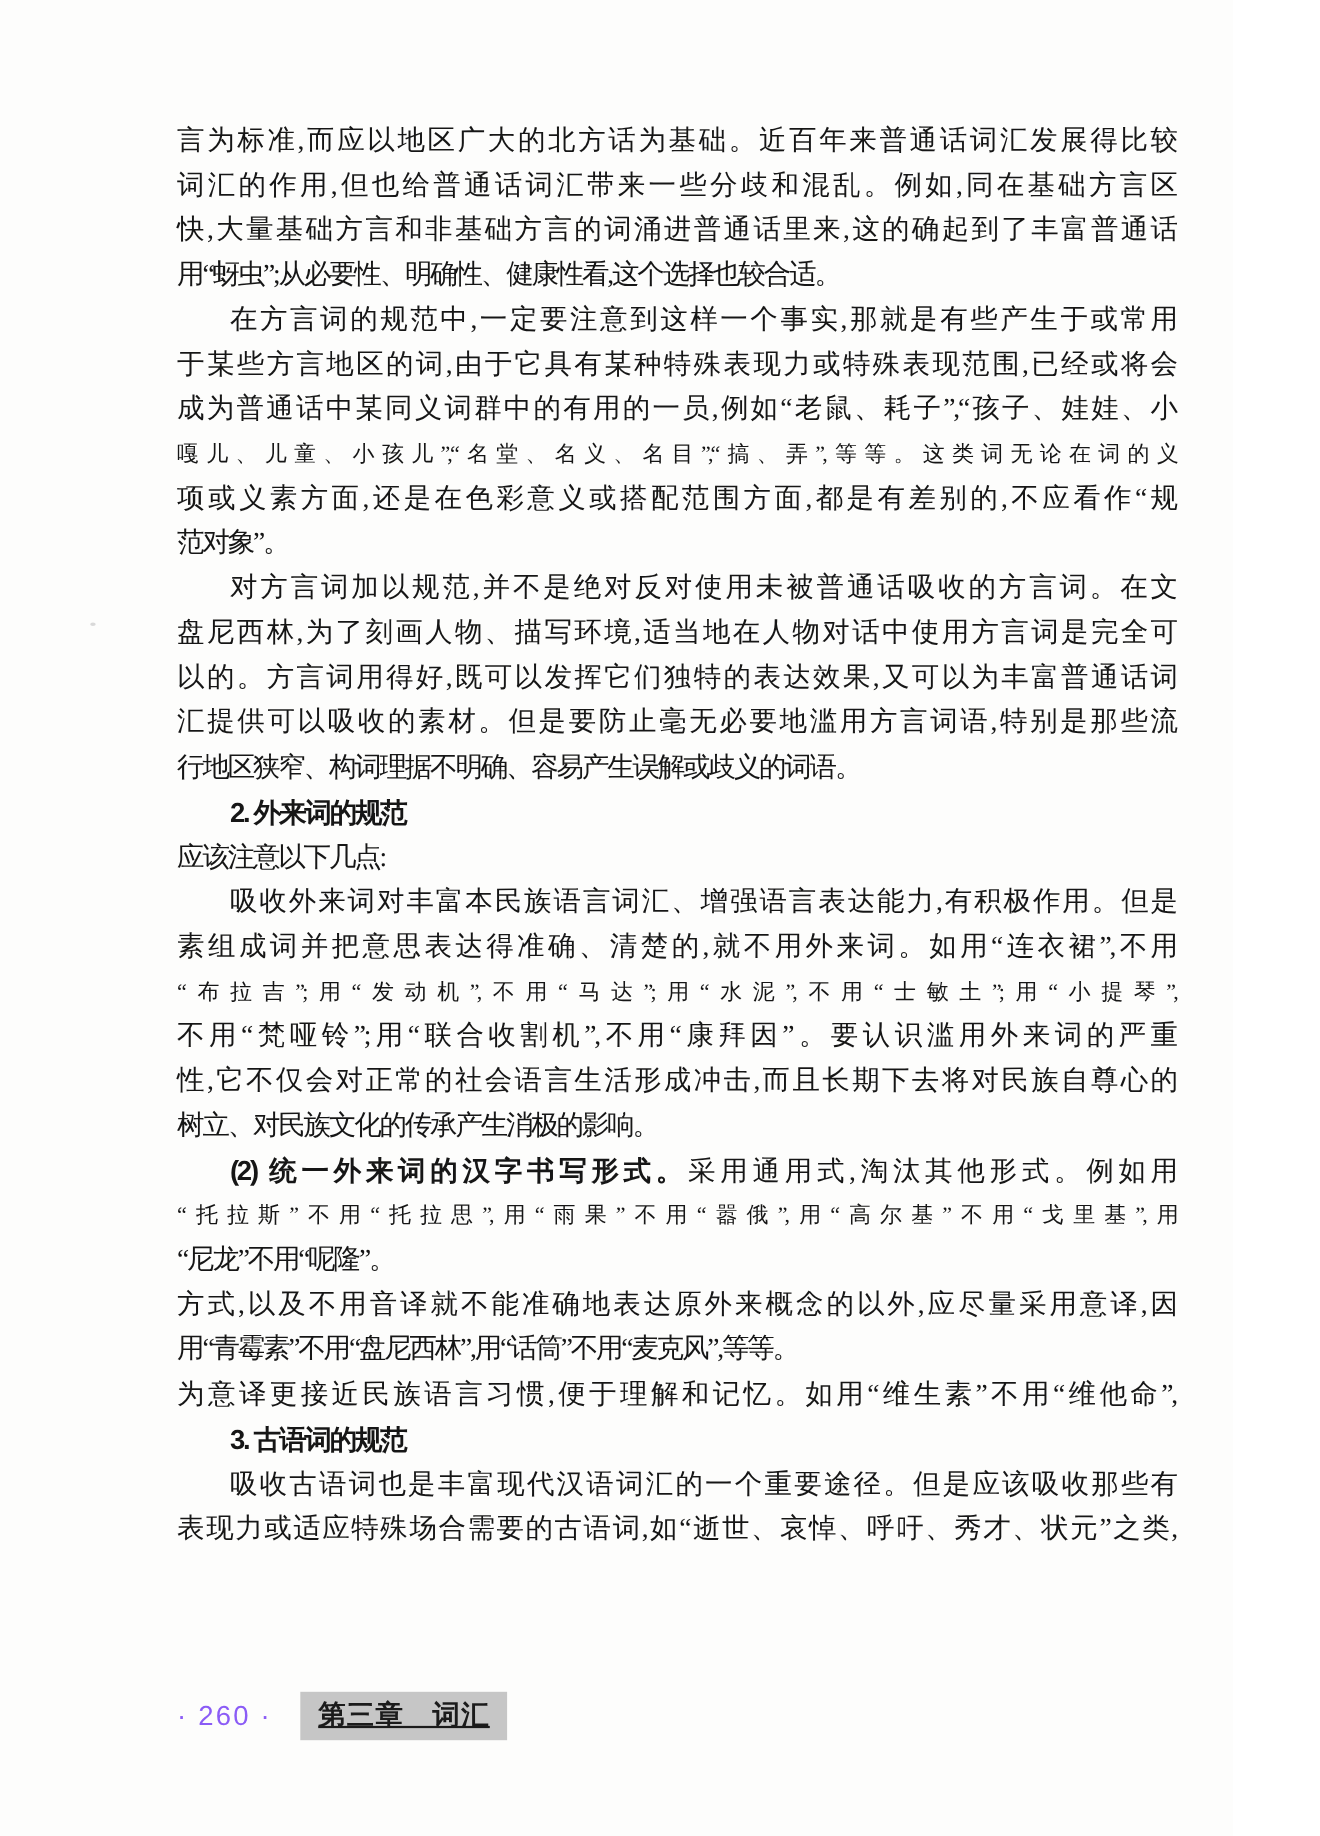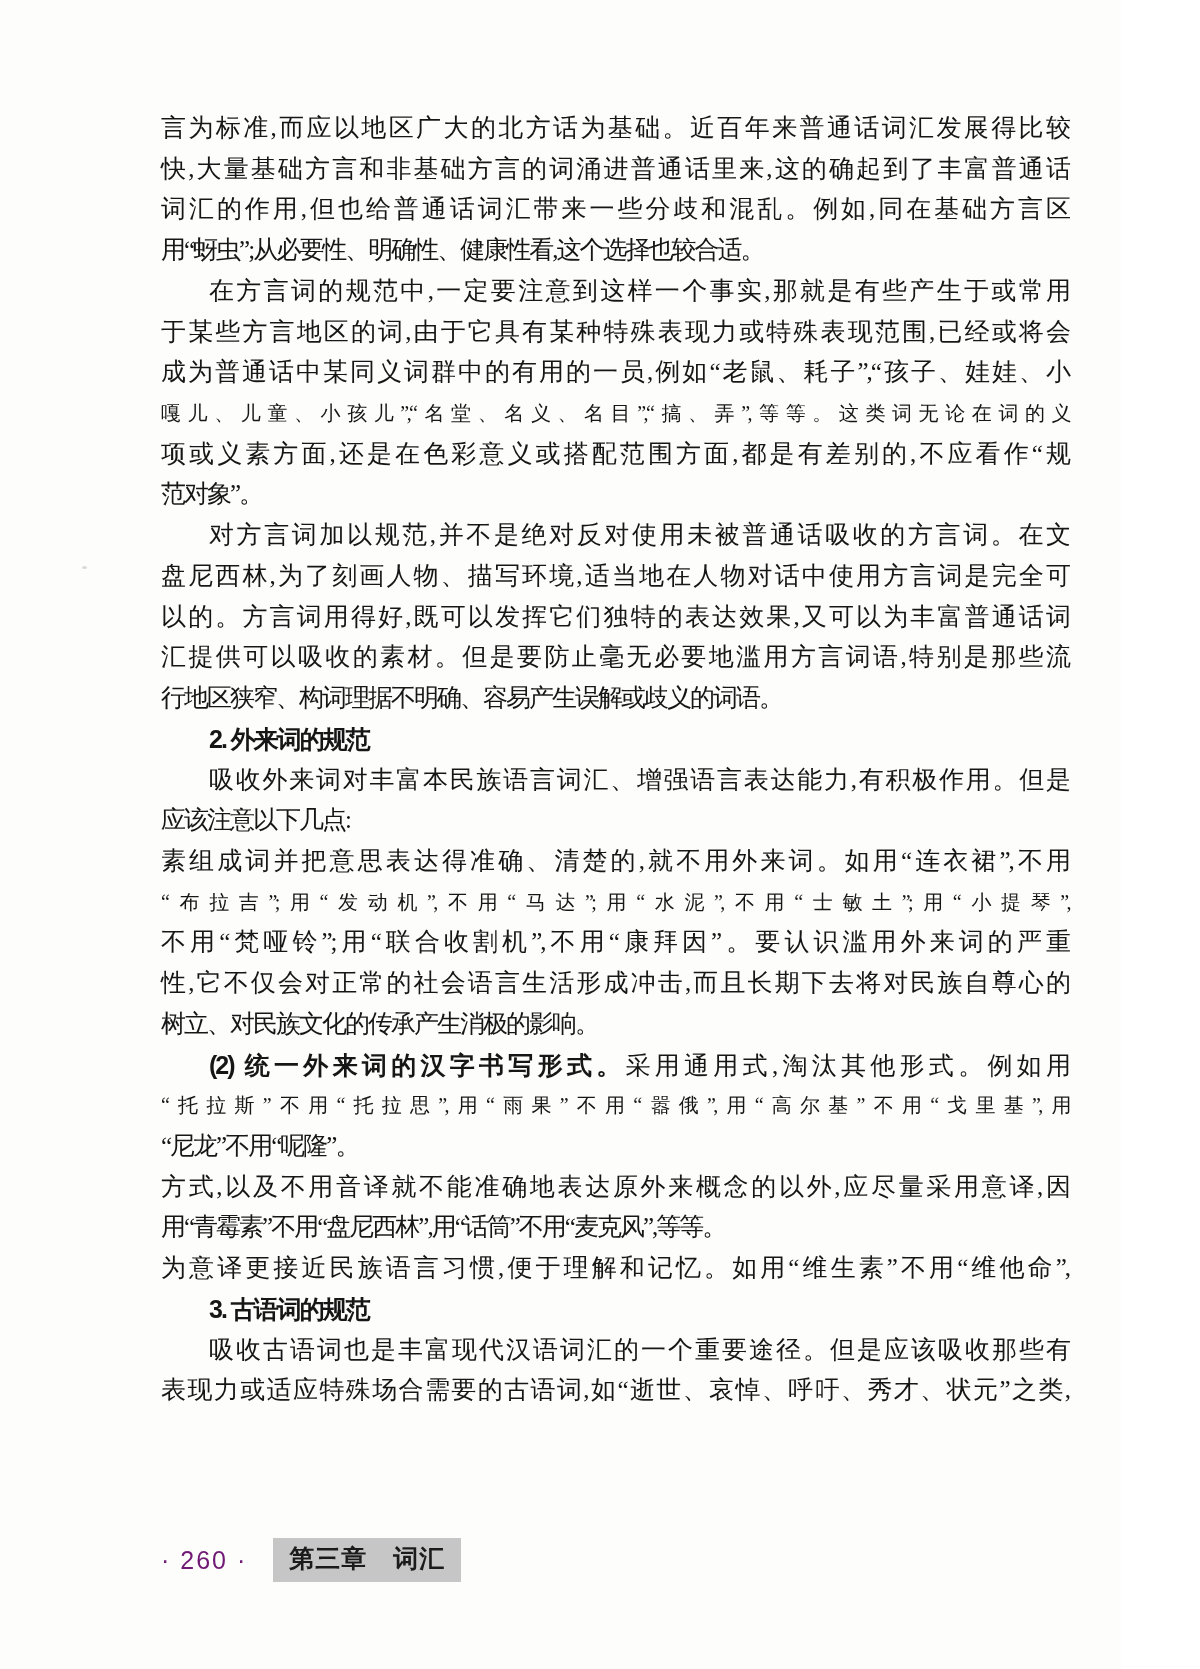--- a/index.html
+++ b/index.html
@@ -46,67 +46,68 @@
     left: 161px;
     top: 1538px;
     display: flex;
     align-items: center;
     gap: 26px;
   }
   .page-num {
     font-family: "Liberation Sans", sans-serif;
     font-size: 25px;
     letter-spacing: 2px;
-    color: #701a75;
+    color: #8b5cf6;
   }
   .chapter-strip {
     background: #c6c6c6;
     color: #1b1b1b;
     font-family: "Liberation Serif", serif;
     font-weight: 700;
     font-size: 25px;
     letter-spacing: 1px;
     padding: 4px 16px 7px 16px;
+    text-decoration: underline;
   }
   .scan-artifact {
     position: absolute;
     left: 82px;
     top: 566px;
     width: 5px;
     height: 3px;
     border-radius: 50%;
     background: #d9d9d9;
   }
 </style>
 </head>
 <body>
 
 <div class="page">
   <div class="scan-artifact"></div>
 
   <div class="text-block">
 
   <div class="line stretch"><span class="seg">言为标准,而应以地区广大的北方话为基础。近百年来普通话词汇发展得比较</span></div>
+      <div class="line stretch"><span class="seg">词汇的作用,但也给普通话词汇带来一些分歧和混乱。例如,同在基础方言区</span></div>
       <div class="line stretch"><span class="seg">快,大量基础方言和非基础方言的词涌进普通话里来,这的确起到了丰富普通话</span></div>
-      <div class="line stretch"><span class="seg">词汇的作用,但也给普通话词汇带来一些分歧和混乱。例如,同在基础方言区</span></div>
       <div class="line"><span class="seg">用“蚜虫”;从必要性、明确性、健康性看,这个选择也较合适。</span></div>
       <div class="line indent stretch"><span class="seg">在方言词的规范中,一定要注意到这样一个事实,那就是有些产生于或常用</span></div>
       <div class="line stretch"><span class="seg">于某些方言地区的词,由于它具有某种特殊表现力或特殊表现范围,已经或将会</span></div>
       <div class="line stretch"><span class="seg">成为普通话中某同义词群中的有用的一员,例如“老鼠、耗子”,“孩子、娃娃、小</span></div>
       <div class="line stretch tight"><span class="seg">嘎儿、儿童、小孩儿”,“名堂、名义、名目”,“搞、弄”,等等。这类词无论在词的义</span></div>
       <div class="line stretch"><span class="seg">项或义素方面,还是在色彩意义或搭配范围方面,都是有差别的,不应看作“规</span></div>
       <div class="line"><span class="seg">范对象”。</span></div>
       <div class="line indent stretch"><span class="seg">对方言词加以规范,并不是绝对反对使用未被普通话吸收的方言词。在文</span></div>
       <div class="line stretch"><span class="seg">盘尼西林,为了刻画人物、描写环境,适当地在人物对话中使用方言词是完全可</span></div>
       <div class="line stretch"><span class="seg">以的。方言词用得好,既可以发挥它们独特的表达效果,又可以为丰富普通话词</span></div>
       <div class="line stretch"><span class="seg">汇提供可以吸收的素材。但是要防止毫无必要地滥用方言词语,特别是那些流</span></div>
       <div class="line"><span class="seg">行地区狭窄、构词理据不明确、容易产生误解或歧义的词语。</span></div>
       <div class="line indent"><span class="seg bold">2. 外来词的规范</span></div>
+      <div class="line"><span class="seg">应该注意以下几点:</span></div>
       <div class="line indent stretch"><span class="seg">吸收外来词对丰富本民族语言词汇、增强语言表达能力,有积极作用。但是</span></div>
-      <div class="line"><span class="seg">应该注意以下几点:</span></div>
       <div class="line stretch"><span class="seg">素组成词并把意思表达得准确、清楚的,就不用外来词。如用“连衣裙”,不用</span></div>
       <div class="line stretch tight"><span class="seg">“布拉吉”;用“发动机”,不用“马达”;用“水泥”,不用“士敏土”;用“小提琴”,</span></div>
       <div class="line stretch"><span class="seg">不用“梵哑铃”;用“联合收割机”,不用“康拜因”。要认识滥用外来词的严重</span></div>
       <div class="line stretch"><span class="seg">性,它不仅会对正常的社会语言生活形成冲击,而且长期下去将对民族自尊心的</span></div>
       <div class="line"><span class="seg">树立、对民族文化的传承产生消极的影响。</span></div>
       <div class="line indent stretch"><span class="seg bold">(2) 统一外来词的汉字书写形式。</span><span class="seg">采用通用式,淘汰其他形式。例如用</span></div>
       <div class="line stretch tight"><span class="seg">“托拉斯”不用“托拉思”,用“雨果”不用“嚣俄”,用“高尔基”不用“戈里基”,用</span></div>
       <div class="line"><span class="seg">“尼龙”不用“呢隆”。</span></div>
       <div class="line stretch"><span class="seg">方式,以及不用音译就不能准确地表达原外来概念的以外,应尽量采用意译,因</span></div>
       <div class="line"><span class="seg">用“青霉素”不用“盘尼西林”,用“话筒”不用“麦克风”,等等。</span></div>

